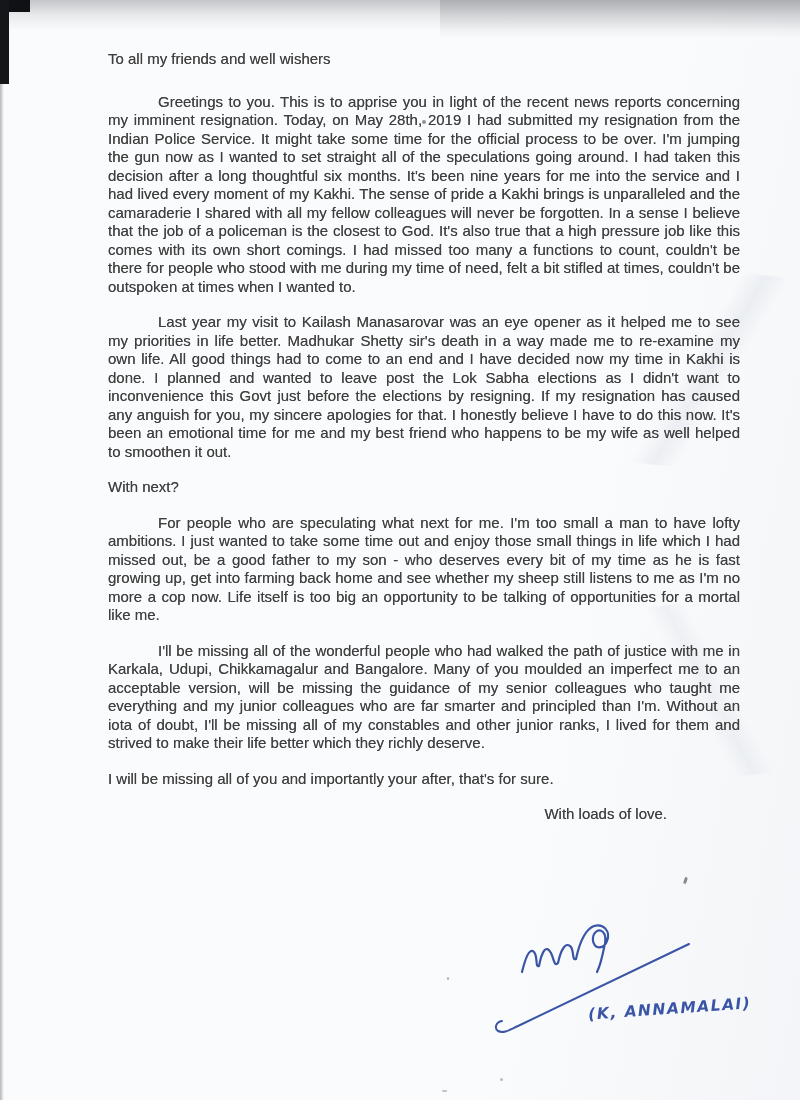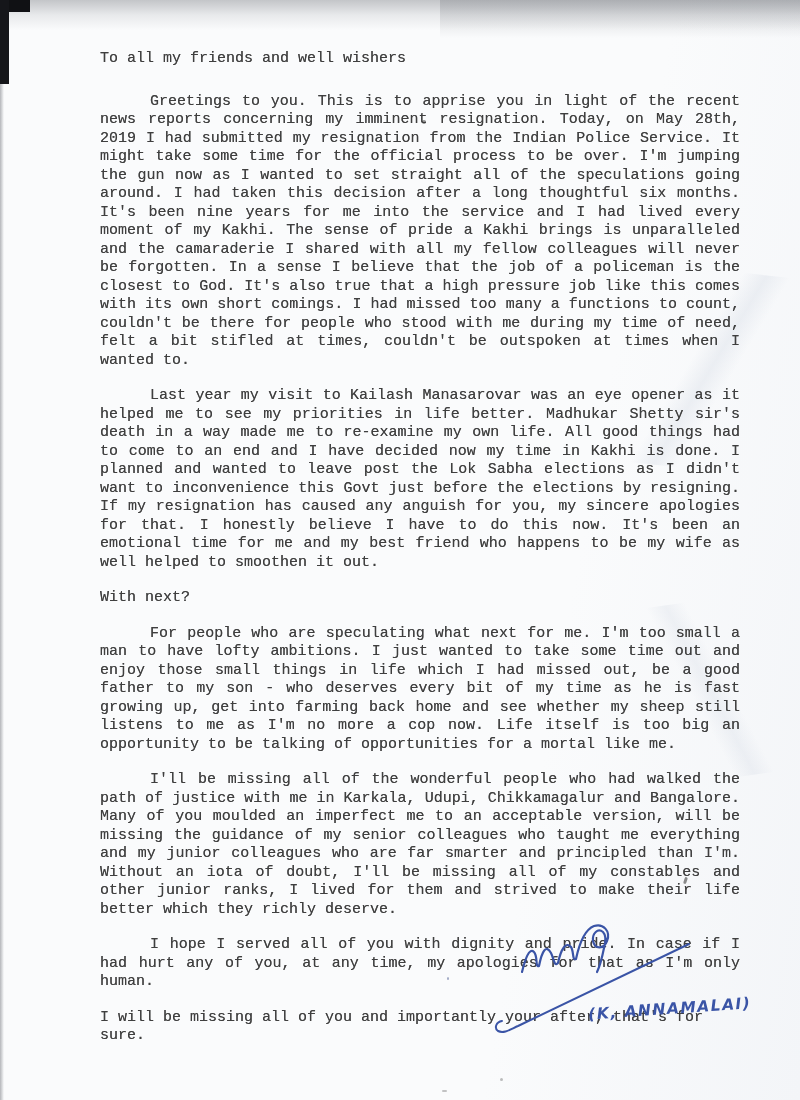--- a/index.html
+++ b/index.html
@@ -67,21 +67,21 @@
   
   .letter {
     position: absolute;
     left: 100px; top: 50px;
     width: 640px;
     color: #3f3f3f;
     font-size: 15px;
     line-height: 18.5px;
     text-shadow: 0 0 0.5px rgba(63,63,63,0.75);
   }
-  .letter p { margin: 0 0 17px 0; font-family: Liberation Mono, monospace; }
+  .letter p { margin: 0 0 17px 8px; }
   .salutation { margin-bottom: 24px !important; text-align: left; }
   .para-indent { text-align: justify; text-indent: 50px; }
   .para-plain  { text-align: left; }
   .closing { text-align: right; padding-right: 73px; margin: 0; }
 
   
   .signature {
     position: absolute;
     left: 468px; top: 916px;
     width: 312px; height: 140px;
@@ -113,22 +113,22 @@
   <div class="speck speck-b2"></div>
   <div class="speck speck-sig"></div>
 
   <div class="letter">
     <p class="salutation">To all my friends and well wishers</p>
     <p class="para-indent">Greetings to you. This is to apprise you in light of the recent news reports concerning my imminent resignation. Today, on May 28th, 2019 I had submitted my resignation from the Indian Police Service. It might take some time for the official process to be over. I'm jumping the gun now as I wanted to set straight all of the speculations going around. I had taken this decision after a long thoughtful six months. It's been nine years for me into the service and I had lived every moment of my Kakhi. The sense of pride a Kakhi brings is unparalleled and the camaraderie I shared with all my fellow colleagues will never be forgotten. In a sense I believe that the job of a policeman is the closest to God. It's also true that a high pressure job like this comes with its own short comings. I had missed too many a functions to count, couldn't be there for people who stood with me during my time of need, felt a bit stifled at times, couldn't be outspoken at times when I wanted to.</p>
     <p class="para-indent">Last year my visit to Kailash Manasarovar was an eye opener as it helped me to see my priorities in life better. Madhukar Shetty sir's death in a way made me to re-examine my own life. All good things had to come to an end and I have decided now my time in Kakhi is done. I planned and wanted to leave post the Lok Sabha elections as I didn't want to inconvenience this Govt just before the elections by resigning. If my resignation has caused any anguish for you, my sincere apologies for that. I honestly believe I have to do this now. It's been an emotional time for me and my best friend who happens to be my wife as well helped to smoothen it out.</p>
     <p class="para-plain">With next?</p>
     <p class="para-indent">For people who are speculating what next for me. I'm too small a man to have lofty ambitions. I just wanted to take some time out and enjoy those small things in life which I had missed out, be a good father to my son - who deserves every bit of my time as he is fast growing up, get into farming back home and see whether my sheep still listens to me as I'm no more a cop now. Life itself is too big an opportunity to be talking of opportunities for a mortal like me.</p>
     <p class="para-indent">I'll be missing all of the wonderful people who had walked the path of justice with me in Karkala, Udupi, Chikkamagalur and Bangalore. Many of you moulded an imperfect me to an acceptable version, will be missing the guidance of my senior colleagues who taught me everything and my junior colleagues who are far smarter and principled than I'm. Without an iota of doubt, I'll be missing all of my constables and other junior ranks, I lived for them and strived to make their life better which they richly deserve.</p>
-    <p class="para-indent">I hope I served all of you with dignity and pride. In case if I had hurt any of you, at any time, my apologies for that as I'm only human.</p>
     <p class="para-plain">I will be missing all of you and importantly your after, that's for sure.</p>
+    <p class="closing">With loads of love.</p>
   </div>
 
   <div class="signature">
     <svg width="312" height="140" viewBox="0 0 312 140" xmlns="http://www.w3.org/2000/svg">
       <g stroke="#3a54a6" fill="none" stroke-linecap="round" stroke-linejoin="round">
 
         <path stroke-width="2.2" d="M54,56
              C57,44 61,31 66,36
              C70,40 67,52 71,50
              C74,35 78,28 83,37

